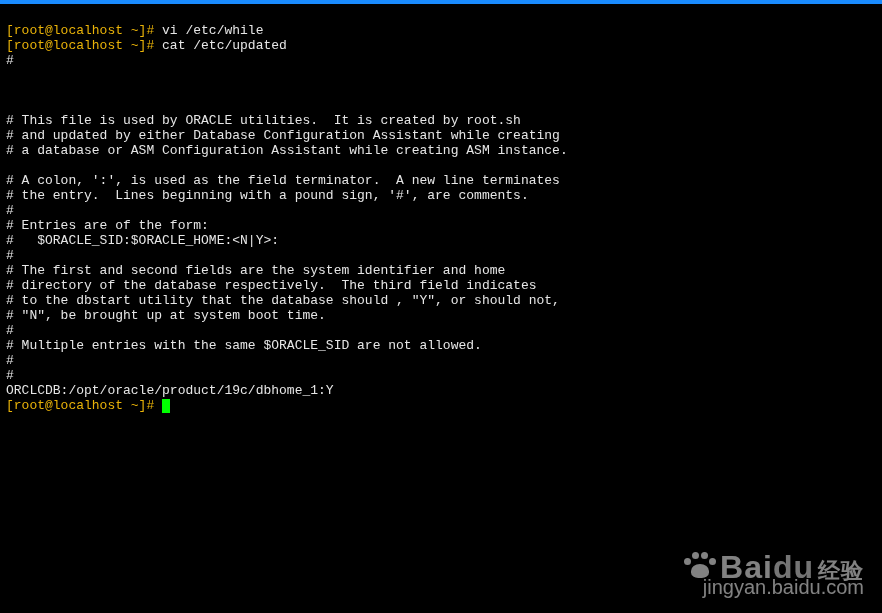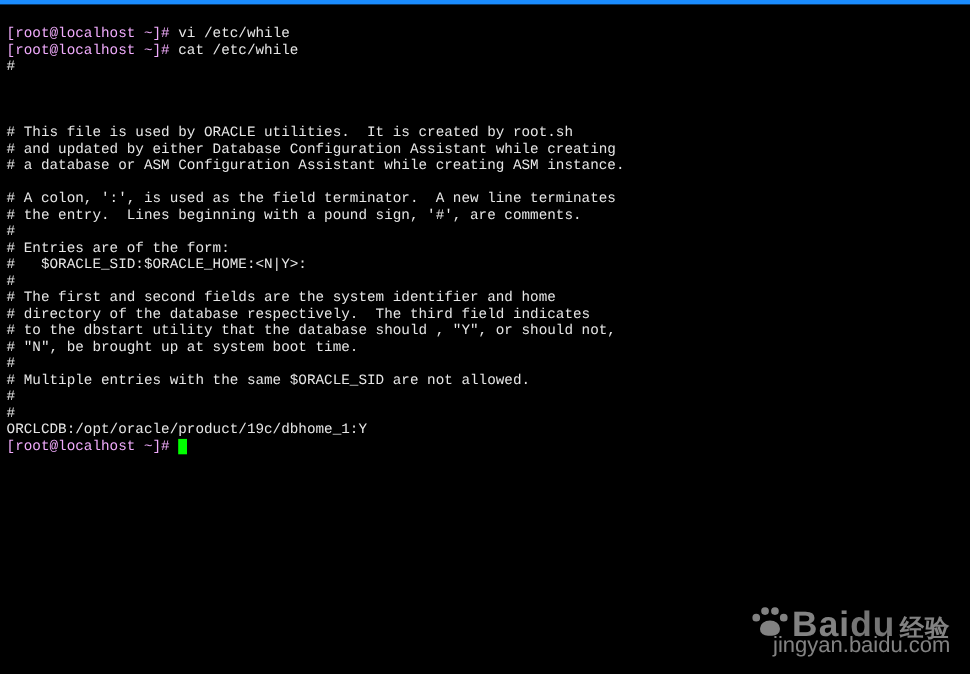--- a/index.html
+++ b/index.html
@@ -16,21 +16,21 @@
   .titlebar {
     height: 4px;
     background: #1a8cff;
     width: 100%;
   }
   .terminal {
     padding: 4px 6px;
     color: #e6e6e6;
     white-space: pre;
   }
-  .prompt { color: #f0abfc; }
+  .prompt { color: #eab308; }
   .cursor {
     display: inline-block;
     width: 8px;
     height: 14px;
     background: #00ff00;
     vertical-align: text-bottom;
   }
   .watermark {
     position: absolute;
     right: 18px;
@@ -75,21 +75,21 @@
     margin-top: 2px;
   }
 </style>
 </head>
 <body>
 
 <div class="titlebar"></div>
 
 <div class="terminal">
 <span><span class="prompt">[root@localhost ~]# </span><span>vi /etc/while</span></span>
-<span><span class="prompt">[root@localhost ~]# </span><span>cat /etc/while</span></span>
+<span><span class="prompt">[root@localhost ~]# </span><span>cat /etc/updated</span></span>
 <div id="file-output">#
 
 
 
 # This file is used by ORACLE utilities.  It is created by root.sh
 # and updated by either Database Configuration Assistant while creating
 # a database or ASM Configuration Assistant while creating ASM instance.
 
 # A colon, ':', is used as the field terminator.  A new line terminates
 # the entry.  Lines beginning with a pound sign, '#', are comments.

